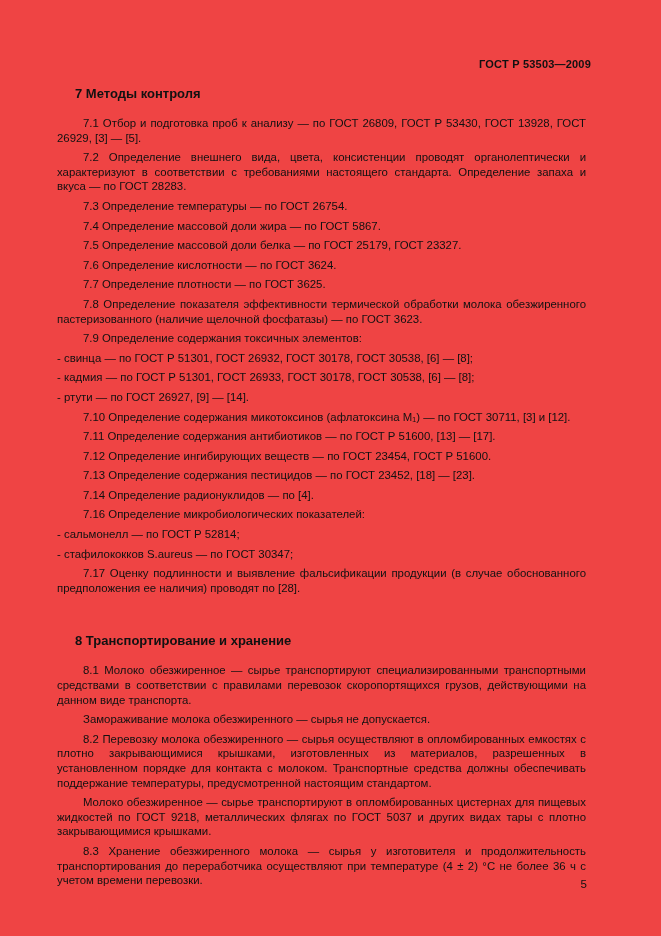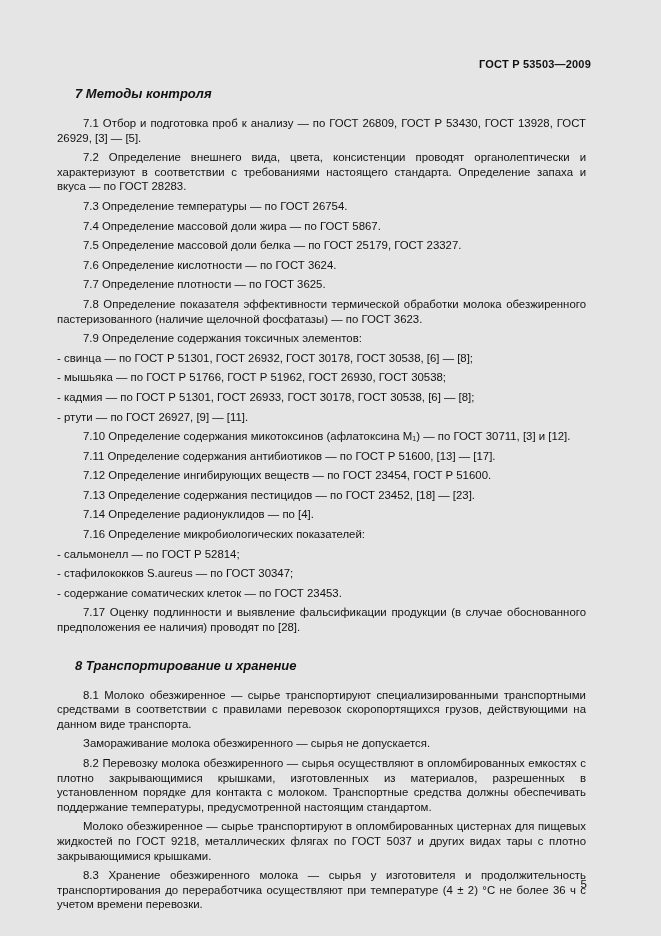--- a/index.html
+++ b/index.html
@@ -4,42 +4,41 @@
 <style>
   html, body {
     margin: 0;
     padding: 0;
     background: #ffffff;
   }
   .page {
     position: relative;
     width: 661px;
     height: 936px;
-    background: #e5e5e5;
+    background: #ef4444;
     color: #111111;
     font-family: "Liberation Sans", sans-serif;
     box-sizing: border-box;
     padding: 58px 70px 0 52px;
     overflow: hidden;
   }
   .doc-header {
     text-align: right;
     font-weight: bold;
     font-size: 11px;
     letter-spacing: 0.2px;
     margin-bottom: 16px;
   }
   .section-heading {
     font-size: 13px;
     font-weight: bold;
     margin: 0 0 15px 23px;
-    font-style: italic;
   }
   .section-8 .section-heading {
-    margin-top: 23px;
+    margin-top: 38px;
   }
   .body-text {
     font-size: 11.4px;
     line-height: 14.6px;
     text-align: justify;
   }
   .body-text p {
     margin: 5px;
   }
   .body-text p.para {
@@ -68,32 +67,30 @@
       <p class="para">7.1 Отбор и подготовка проб к анализу — по ГОСТ 26809, ГОСТ Р 53430, ГОСТ 13928, ГОСТ 26929, [3] — [5].</p>
       <p class="para">7.2 Определение внешнего вида, цвета, консистенции проводят органолептически и характеризуют в соответствии с требованиями настоящего стандарта. Определение запаха и вкуса — по ГОСТ 28283.</p>
       <p class="para">7.3 Определение температуры — по ГОСТ 26754.</p>
       <p class="para">7.4 Определение массовой доли жира — по ГОСТ 5867.</p>
       <p class="para">7.5 Определение массовой доли белка — по ГОСТ 25179, ГОСТ 23327.</p>
       <p class="para">7.6 Определение кислотности — по ГОСТ 3624.</p>
       <p class="para">7.7 Определение плотности — по ГОСТ 3625.</p>
       <p class="para">7.8 Определение показателя эффективности термической обработки молока обезжиренного пастеризованного (наличие щелочной фосфатазы) — по ГОСТ 3623.</p>
       <p class="para">7.9 Определение содержания токсичных элементов:</p>
       <p class="list">- свинца — по ГОСТ Р 51301, ГОСТ 26932, ГОСТ 30178, ГОСТ 30538, [6] — [8];</p>
-      <p class="list">- мышьяка — по ГОСТ Р 51766, ГОСТ Р 51962, ГОСТ 26930, ГОСТ 30538;</p>
       <p class="list">- кадмия — по ГОСТ Р 51301, ГОСТ 26933, ГОСТ 30178, ГОСТ 30538, [6] — [8];</p>
-      <p class="list">- ртути — по ГОСТ 26927, [9] — [11].</p>
+      <p class="list">- ртути — по ГОСТ 26927, [9] — [14].</p>
       <p class="para">7.10 Определение содержания микотоксинов (афлатоксина M₁) — по ГОСТ 30711, [3] и [12].</p>
       <p class="para">7.11 Определение содержания антибиотиков — по ГОСТ Р 51600, [13] — [17].</p>
       <p class="para">7.12 Определение ингибирующих веществ — по ГОСТ 23454, ГОСТ Р 51600.</p>
       <p class="para">7.13 Определение содержания пестицидов — по ГОСТ 23452, [18] — [23].</p>
       <p class="para">7.14 Определение радионуклидов — по [4].</p>
       <p class="para">7.16 Определение микробиологических показателей:</p>
       <p class="list">- сальмонелл — по ГОСТ Р 52814;</p>
       <p class="list">- стафилококков S.aureus — по ГОСТ 30347;</p>
-      <p class="list">- содержание соматических клеток — по ГОСТ 23453.</p>
       <p class="para">7.17 Оценку подлинности и выявление фальсификации продукции (в случае обоснованного предположения ее наличия) проводят по [28].</p>
     </div>
   </div>
 
   <div class="section section-8">
     <h2 class="section-heading">8 Транспортирование и хранение</h2>
     <div class="body-text">
       <p class="para">8.1 Молоко обезжиренное — сырье транспортируют специализированными транспортными средствами в соответствии с правилами перевозок скоропортящихся грузов, действующими на данном виде транспорта.</p>
       <p class="para">Замораживание молока обезжиренного — сырья не допускается.</p>
       <p class="para">8.2 Перевозку молока обезжиренного — сырья осуществляют в опломбированных емкостях с плотно закрывающимися крышками, изготовленных из материалов, разрешенных в установленном порядке для контакта с молоком. Транспортные средства должны обеспечивать поддержание температуры, предусмотренной настоящим стандартом.</p>

